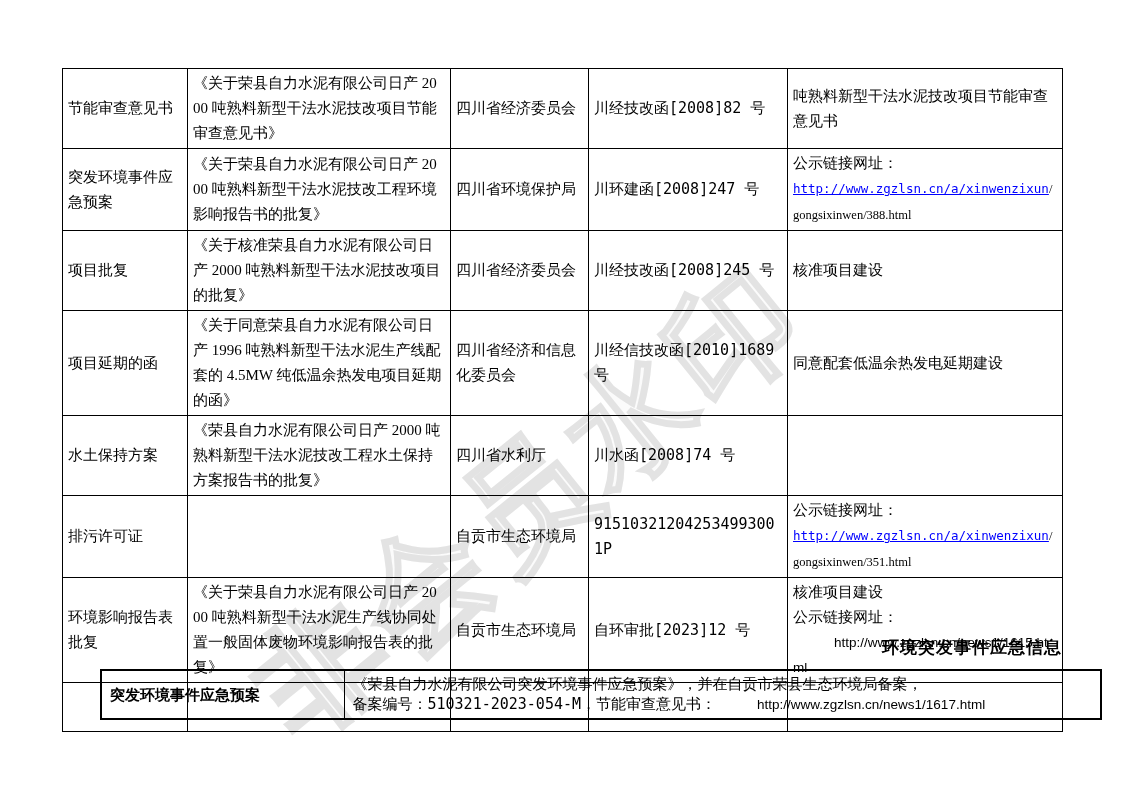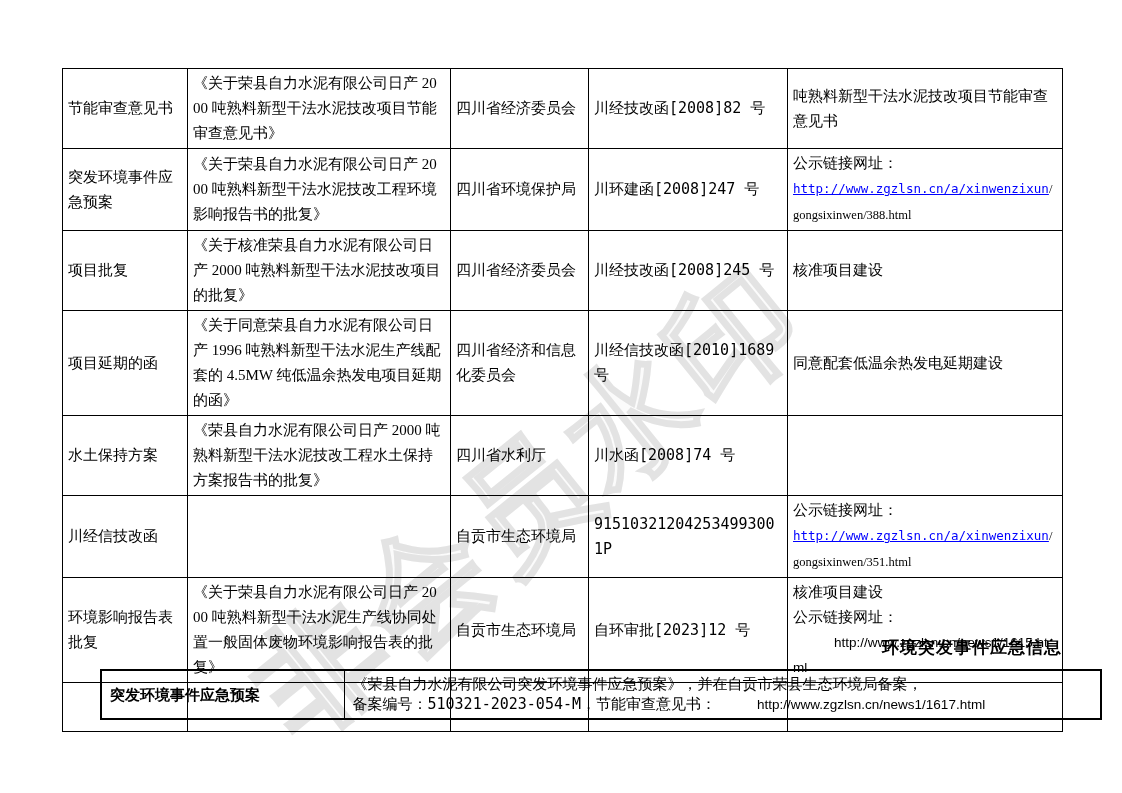--- a/index.html
+++ b/index.html
@@ -109,21 +109,21 @@
 
   <tr style="height:65px;">
     <td class="c-type">水土保持方案</td>
     <td class="c-title">《荣县自力水泥有限公司日产 2000 吨熟料新型干法水泥技改工程水土保持方案报告书的批复》</td>
     <td class="c-auth">四川省水利厅</td>
     <td class="c-num">川水函[2008]74 号</td>
     <td class="c-note"></td>
   </tr>
 
   <tr style="height:63px;">
-    <td class="c-type">川经信技改函</td>
+    <td class="c-type">排污许可证</td>
     <td class="c-title"></td>
     <td class="c-auth">自贡市生态环境局</td>
     <td class="c-num">915103212042534993001P</td>
     <td class="c-note">
       <span>公示链接网址：</span><br>
       <a class="url-blue">http://www.zgzlsn.cn/a/xinwenzixun</a><span class="url-rest">/gongsixinwen/351.html</span>
     </td>
   </tr>
 
   <tr style="height:85px;">

